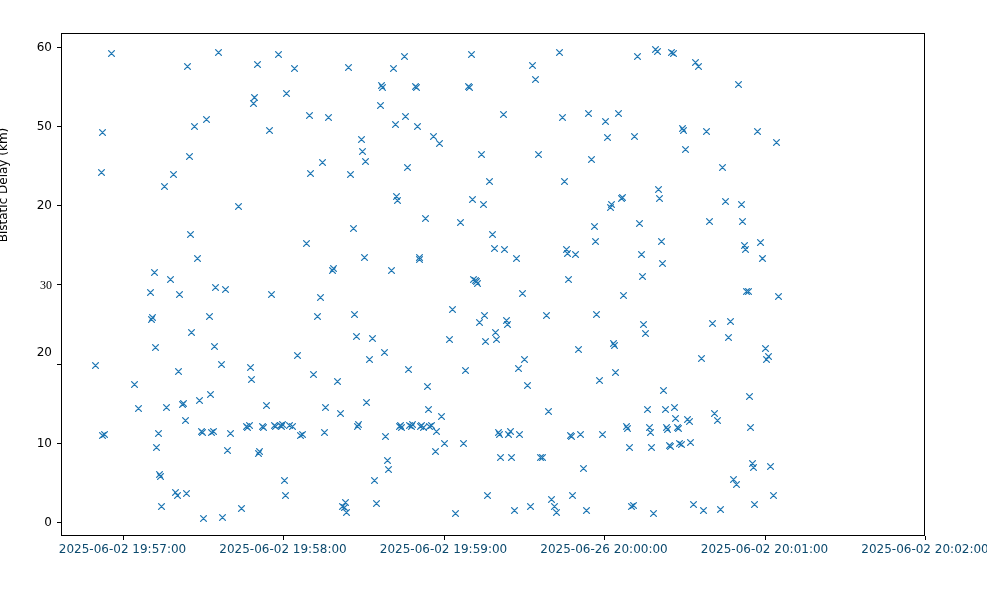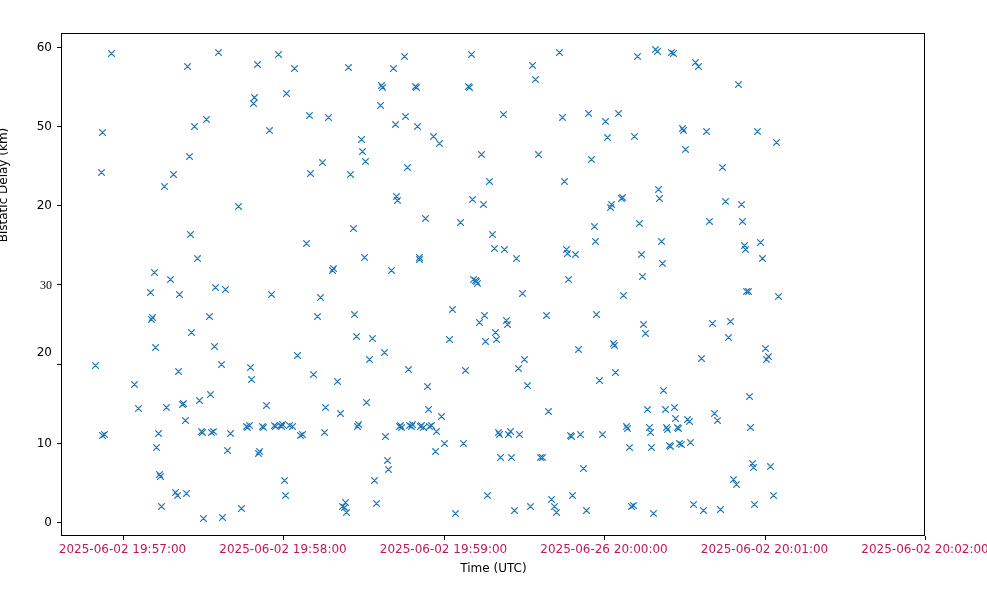--- a/index.html
+++ b/index.html
@@ -3,36 +3,35 @@
 <meta charset="utf-8">
 <style>
   html,body{margin:0;padding:0;background:#ffffff;}
   body{width:987px;height:590px;overflow:hidden;font-family:"DejaVu Sans","Liberation Sans",sans-serif;}
   #figure{position:relative;width:987px;height:590px;background:#ffffff;}
   #title{position:absolute;left:0;top:9px;width:987px;text-align:center;font-size:13.5px;color:#000;line-height:18px;}
   #axes{position:absolute;left:61px;top:33px;width:864px;height:503px;border:1.05px solid #000;box-sizing:border-box;background:#ffffff;overflow:hidden;}
   #plotlayer{position:absolute;left:0;top:0;width:100%;height:100%;}
   .ytick-label{position:absolute;text-align:right;font-size:12px;color:#000;line-height:12px;}
   .ytick-mark{position:absolute;width:3.5px;height:1px;background:#000;}
-  .xtick-label{position:absolute;text-align:center;font-size:12px;color:#be185d;line-height:12px;white-space:nowrap;}
+  .xtick-label{position:absolute;text-align:center;font-size:12px;color:#0c4a6e;line-height:12px;white-space:nowrap;}
   .xtick-mark{position:absolute;width:1px;height:3.5px;background:#000;}
   #ylabel{position:absolute;left:-4px;top:285px;width:200px;font-size:12px;color:#000;
           transform:rotate(-90deg);transform-origin:0 0;text-align:center;}
   #xlabel{position:absolute;left:0;top:561px;width:987px;text-align:center;font-size:12px;color:#000;}
   .marker{position:absolute;width:7px;height:7px;margin-left:-3.5px;margin-top:-3.5px;}
   .marker svg{display:block;overflow:visible;}
 </style>
 </head>
 <body>
 
 <div id="figure">
 
 
   <div id="ylabel">Bistatic Delay (km)</div>
-  <div id="xlabel">Time (UTC)</div>
 
   <div id="ytick-labels">
       <div class="ytick-label" style="left: 5px; width: 47px; top: 515.764px;">0</div>
       <div class="ytick-label" style="left: 5px; width: 47px; top: 436.676px;">10</div>
       <div class="ytick-label" style="left: 5px; width: 47px; top: 346px;">20</div>
       <div class="ytick-label" style="left: 5px; width: 47px; top: 278.5px; font-family: Liberation Serif, serif;">30</div>
       <div class="ytick-label" style="left: 5px; width: 47px; top: 199.412px;">20</div>
       <div class="ytick-label" style="left: 5px; width: 47px; top: 120.324px;">50</div>
       <div class="ytick-label" style="left: 5px; width: 47px; top: 41.2358px;">60</div>
     </div>

